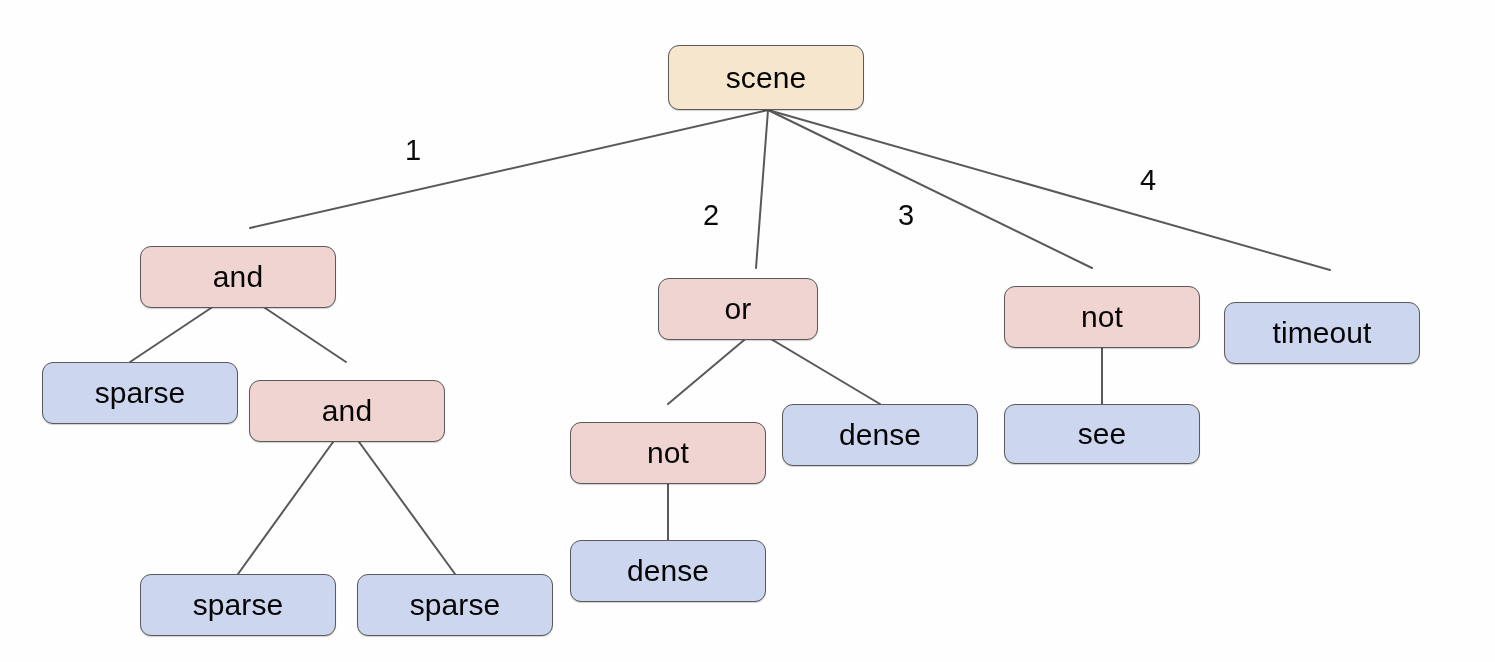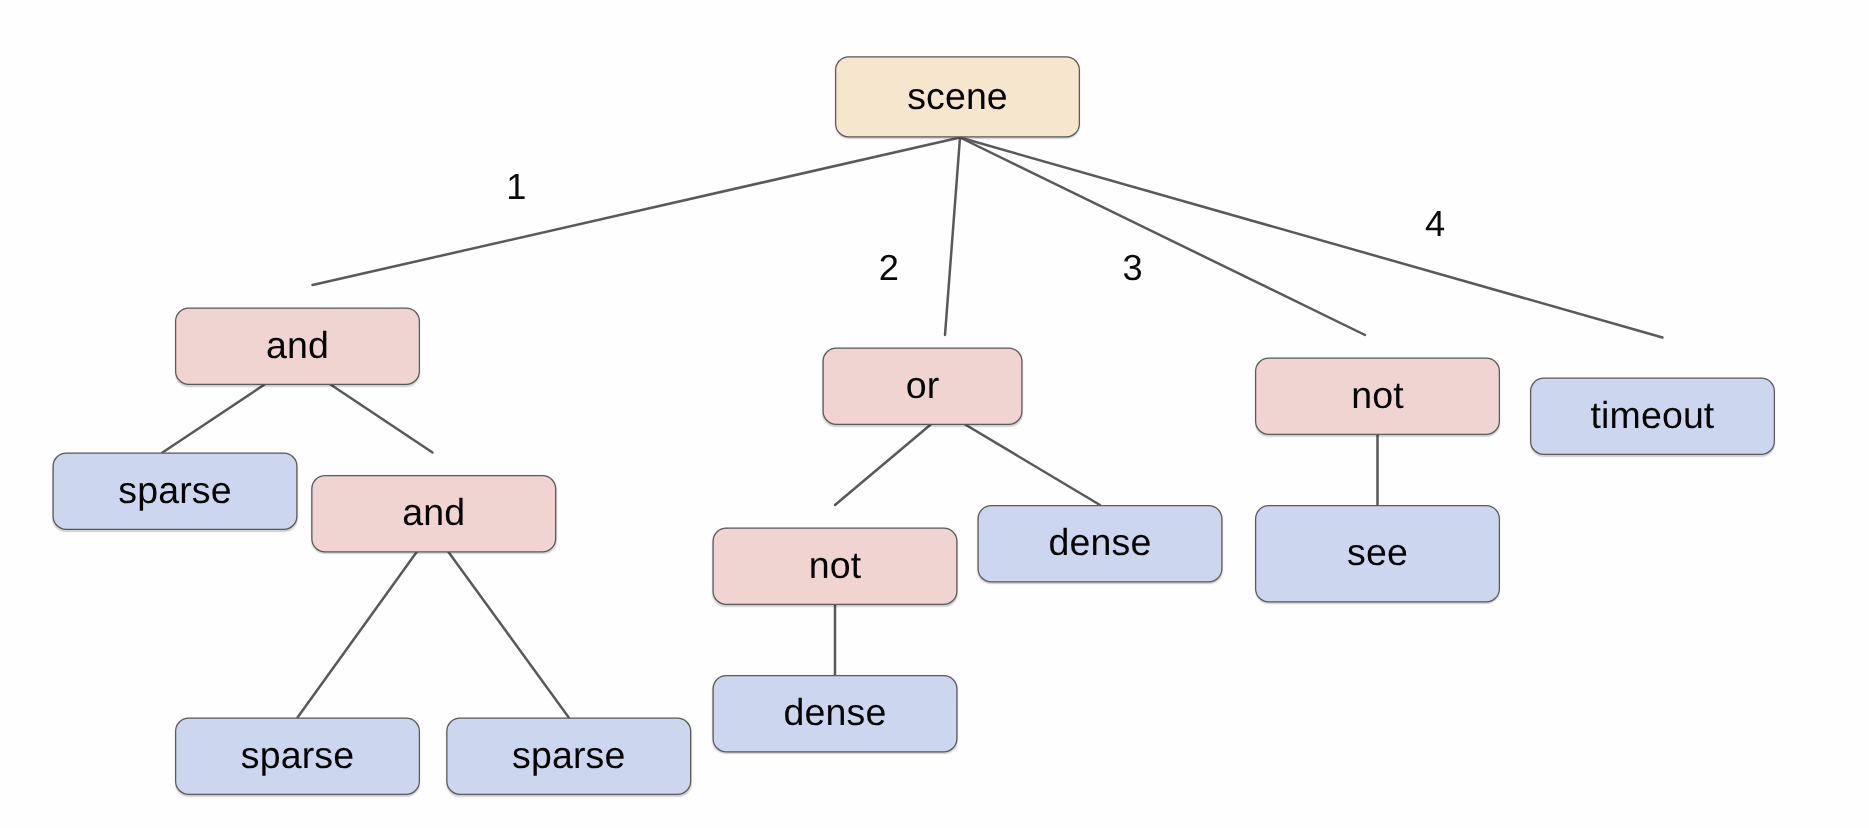--- a/index.html
+++ b/index.html
@@ -101,21 +101,21 @@
       </div>
       <div class="tree-node node-op" style="left: 249px; top: 362px; width: 196px; height: 62px;">
         <span>and</span>
       </div>
       <div class="tree-node node-op" style="left: 570px; top: 404px; width: 196px; height: 62px;">
         <span>not</span>
       </div>
       <div class="tree-node node-leaf" style="left: 782px; top: 404px; width: 196px; height: 62px;">
         <span>dense</span>
       </div>
-      <div class="tree-node node-leaf" style="left: 1004px; top: 404px; width: 196px; height: 78px;">
+      <div class="tree-node node-leaf" style="left: 1004px; top: 404px; width: 196px; height: 60px;">
         <span>see</span>
       </div>
       <div class="tree-node node-leaf" style="left: 570px; top: 540px; width: 196px; height: 62px;">
         <span>dense</span>
       </div>
       <div class="tree-node node-leaf" style="left: 140px; top: 574px; width: 196px; height: 62px;">
         <span>sparse</span>
       </div>
       <div class="tree-node node-leaf" style="left: 357px; top: 574px; width: 196px; height: 62px;">
         <span>sparse</span>

